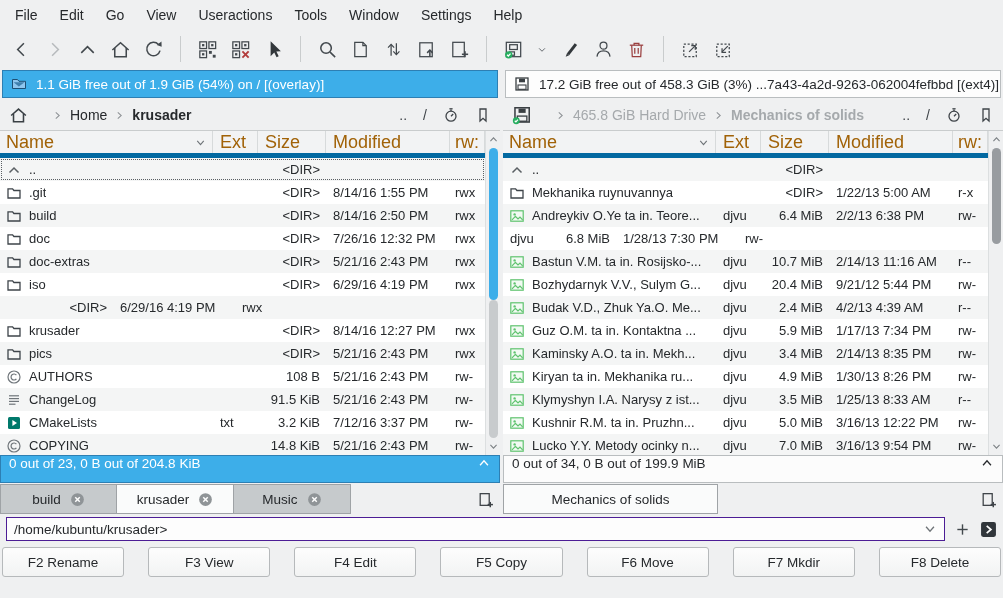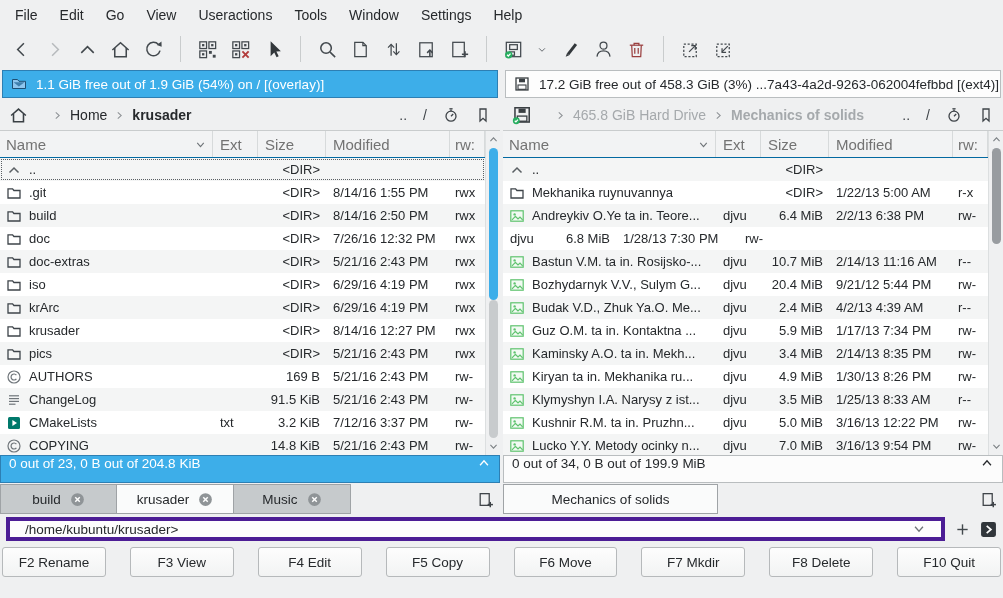--- a/index.html
+++ b/index.html
@@ -36,22 +36,22 @@
   .crumb-sep{width:11px;height:11px;color:#8e9295;flex:0 0 auto;}
   .crumb{cursor:default;}
   .crumb.last{font-weight:bold;}
   .crumb-bar.muted .crumb{color:#a5a9ac;}
   .crumb-actions{margin-left:auto;display:flex;align-items:center;gap:16px;color:#3e4348;}
   .crumb-act{cursor:default;font-size:14px;}
   .icon16{width:16px;height:16px;}
 
   .table-wrap{flex:1;display:flex;margin:0 0 0 0;border-top:1px solid #c9cccd;background:#fff;overflow:hidden;}
   .table{flex:1;display:flex;flex-direction:column;overflow:hidden;}
-  .thead{height:27px;display:flex;align-items:center;background:#f2f3f4;border-bottom:1px solid #0369a1;
-    font-size:15px;color:#737373;}
+  .thead{height:27px;display:flex;align-items:center;background:#f2f3f4;border-bottom:5px solid #0369a1;
+    font-size:18px;color:#a16207;}
   .th{border-right:1px solid #d7dadb;height:100%;display:flex;align-items:center;padding-left:7px;}
   .sort{width:13px;height:13px;margin-left:auto;margin-right:5px;color:#6f7478;}
   .rows{flex:1;overflow:hidden;background:#fff;}
   .row{display:flex;height:23px;align-items:center;font-size:13px;}
   .rows .row:nth-child(odd){background:#f4f5f5;}
   .rows .row:nth-child(even){background:#fff;}
   .row.focused{background:#fff;outline:1px dotted #5a5f63;outline-offset:-2px;}
   .c-name{flex:1;display:flex;align-items:center;gap:7px;padding-left:6px;overflow:hidden;white-space:nowrap;min-width:0;}
   .fname{overflow:hidden;text-overflow:clip;white-space:nowrap;}
   .ficon{width:16px;height:16px;flex:0 0 auto;}
@@ -78,21 +78,21 @@
     background:#c6cacc;border:1px solid #9fa3a6;border-left-width:0;cursor:default;}
   .tab:first-child{border-left-width:1px;}
   .tab.active{background:#fafbfb;}
   .tabs.single .tab{width:215px;}
   .tab-close{width:15px;height:15px;flex:0 0 auto;}
   .newtab{margin-left:auto;align-self:center;width:17px;height:17px;margin-right:6px;color:#3e4348;}
 
   
   .cmdline{height:26px;margin-top:2px;display:flex;align-items:center;gap:10px;padding:0 6px;}
   .cmd-box{flex:1;height:24px;display:flex;align-items:center;background:#fdfdfd;
-    border:4px solid #4c1d95;padding:0 15px;font-size:13.5px;}
+    border:1px solid #4c1d95;padding:0 7px;font-size:13.5px;}
   .cmd-chev{margin-left:auto;width:14px;height:14px;color:#6f7478;}
   .cmd-plus{width:15px;height:15px;color:#42484d;}
   .cmd-run{width:17px;height:17px;}
 
   
   .fkeys{height:30px;margin-top:5px;display:flex;gap:24px;padding:0 2px;}
   .fkey{flex:1;display:flex;align-items:center;justify-content:center;font-size:13.5px;color:#26292c;
     background:linear-gradient(#fdfdfd,#f2f3f3);border:1px solid #b6b9bb;border-radius:3px;cursor:default;}
 </style>
 </head>
@@ -422,28 +422,20 @@
                   </span>
       <span class="fname">iso</span>
     </span>
     <span class="c-ext"></span>
     <span class="c-size">&lt;DIR&gt;</span>
     <span class="c-mod">6/29/16 4:19 PM</span>
     <span class="c-rw">rwx</span>
   </div>
 
   <div class="row">
-    <span class="c-name">
-      <span class="ficon">
-                    <svg viewBox="0 0 16 16">
-                      <path d="M2 13V3.8h4.6l1.3 1.7H14V13z" fill="none" stroke="#3e444a" stroke-width="1.3"></path>
-                    </svg>
-                  </span>
-      <span class="fname">krArc</span>
-    </span>
     <span class="c-ext"></span>
     <span class="c-size">&lt;DIR&gt;</span>
     <span class="c-mod">6/29/16 4:19 PM</span>
     <span class="c-rw">rwx</span>
   </div>
 
   <div class="row">
     <span class="c-name">
       <span class="ficon">
                     <svg viewBox="0 0 16 16">
@@ -477,21 +469,21 @@
     <span class="c-name">
       <span class="ficon">
                     <svg viewBox="0 0 16 16">
                       <circle cx="8" cy="8" r="6" fill="none" stroke="#70767b" stroke-width="1.2"></circle>
                       <path d="M10.4 6.1a3 3 0 1 0 0 3.8" fill="none" stroke="#70767b" stroke-width="1.2"></path>
                     </svg>
                   </span>
       <span class="fname">AUTHORS</span>
     </span>
     <span class="c-ext"></span>
-    <span class="c-size">169 B</span>
+    <span class="c-size">108 B</span>
     <span class="c-mod">5/21/16 2:43 PM</span>
     <span class="c-rw">rw-</span>
   </div>
 
   <div class="row">
     <span class="c-name">
       <span class="ficon">
                     <svg viewBox="0 0 16 16">
                       <g stroke="#6f757a" stroke-width="1.2">
                         <line x1="3" y1="3.8" x2="13" y2="3.8"></line>
@@ -951,16 +943,15 @@
   </div>
 
   <div class="fkeys" id="fkeys">
       <div class="fkey">F2 Rename</div>
       <div class="fkey">F3 View</div>
       <div class="fkey">F4 Edit</div>
       <div class="fkey">F5 Copy</div>
       <div class="fkey">F6 Move</div>
       <div class="fkey">F7 Mkdir</div>
       <div class="fkey">F8 Delete</div>
-      <div class="fkey">F10 Quit</div>
     </div>
 
 </div>
 
 </body></html>

